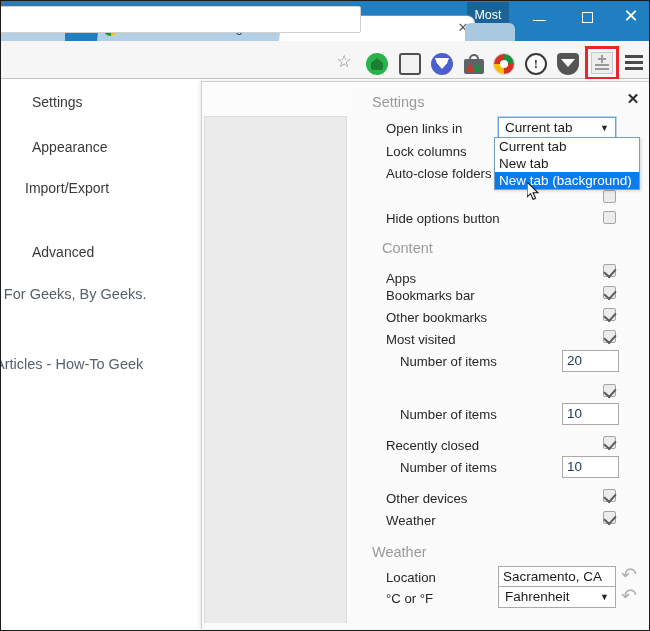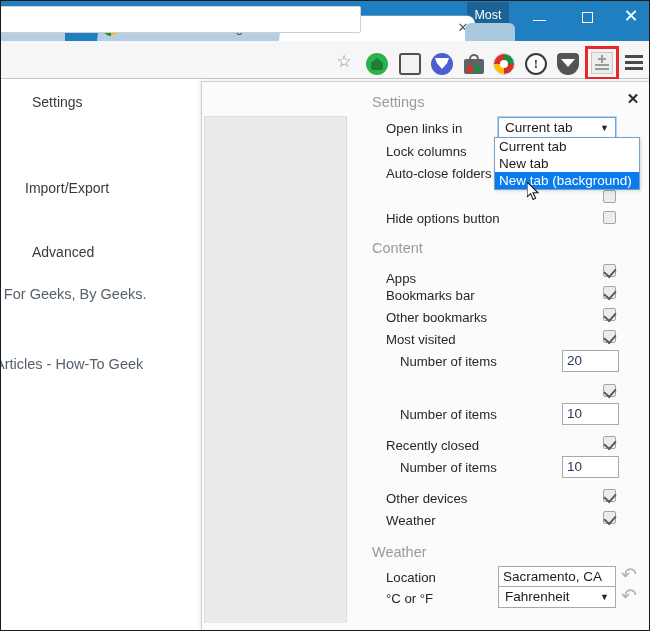--- a/index.html
+++ b/index.html
@@ -360,21 +360,21 @@
     line-height: 16px;
     text-align: center;
   }
   .section-head {
     position: absolute;
     left: 371px;
     color: #9a9a9a;
     font-size: 14.5px;
   }
   .sh-settings { top: 93px; }
-  .sh-content  { top: 239px; }
+  .sh-content  { top: 239px; margin-left: 10px; }
   .sh-weather  { top: 543px; }
 
   .row-label {
     position: absolute;
     left: 385px;
     color: #272727;
     font-size: 13.2px;
     white-space: nowrap;
   }
   .row-label.indent { left: 399px; }
@@ -580,20 +580,21 @@
 
   <div class="settings-panel">
     <div class="panel-sidebar">
       <div class="sb-head"></div>
       <div class="sb-body"></div>
     </div>
     <div class="panel-body"></div>
   </div>
 
   <div class="sb-item sb-settings">Settings</div>
+  <div class="sb-item sb-appear">Appearance</div>
   <div class="sb-item sb-import">Import/Export</div>
   <div class="sb-item sb-advanced">Advanced</div>
 
   <div class="panel-close">✕</div>
 
   <div class="section-head sh-settings">Settings</div>
 
   <div class="row-label" style="top:120px">Open links in</div>
   <div class="row-label" style="top:143px">Lock columns</div>
   <div class="row-label" style="top:165px">Auto-close folders</div>

